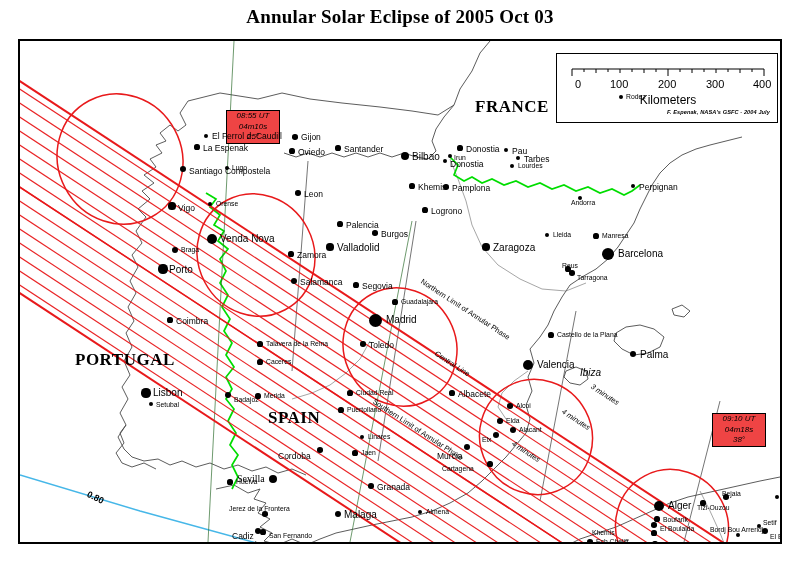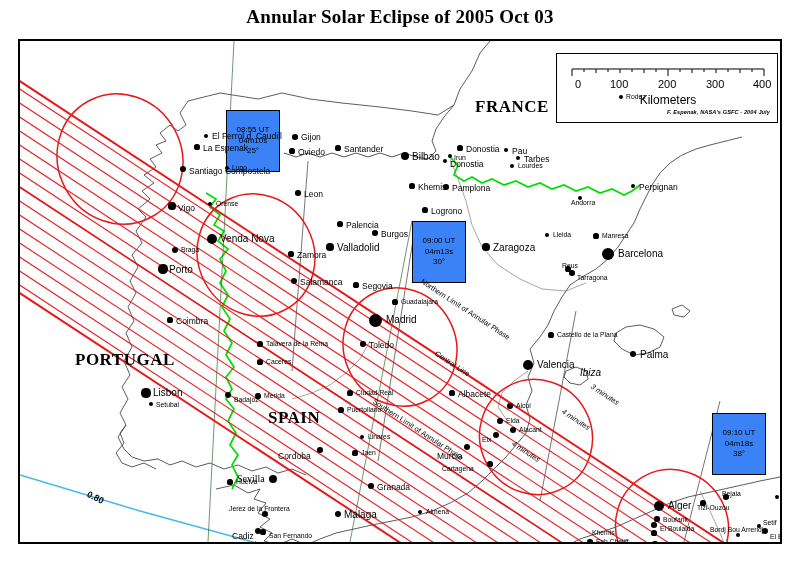--- a/index.html
+++ b/index.html
@@ -23,23 +23,23 @@
   .lbl{position:absolute;white-space:nowrap;line-height:1;}
   .city{font-size:7.5px;color:#000;}
   .city.mid{font-size:10px;}
   .city.sm{font-size:8.5px;}
   .city.tiny{font-size:6.8px;}
   .country{font-family:"Liberation Serif","DejaVu Serif",serif;
            font-weight:bold;letter-spacing:.5px;}
   .dot{position:absolute;background:#000;border-radius:50%;}
 
   
-  .tbox{position:absolute;border:1.2px solid #000;background:#3b82f6;
+  .tbox{position:absolute;border:1.2px solid #000;background:#ef4444;
         text-align:center;font-size:8px;line-height:10.5px;
-        padding:14px 4px;box-sizing:border-box;}
+        padding:0 4px;box-sizing:border-box;font-style:italic;}
 
   
   #scalebox{position:absolute;left:536px;top:12px;width:222px;height:70px;
             border:1.4px solid #000;background:#fff;box-sizing:border-box;}
   #scaleticks{position:absolute;left:14px;top:14px;width:194px;height:9px;}
   #scalenums{position:absolute;left:8px;top:24px;width:206px;height:14px;}
   #scalenums span{position:absolute;font-size:11px;}
   #scaleword{position:absolute;left:0;top:39px;width:222px;text-align:center;
              font-size:12px;}
   #credit{position:absolute;right:7px;top:55px;font-size:5.6px;
@@ -227,25 +227,20 @@
         <span style="left:188px;">400</span>
       </div>
       <div id="scaleword">Kilometers</div>
       <div id="credit">F. Espenak, NASA's GSFC - 2004 July</div>
     </div>
 
     <div class="tbox" style="left:206px;top:69px;width:54px;">
       <div>08:55 UT</div>
       <div>04m10s</div>
       <div>25°</div>
-    </div>
-    <div class="tbox" style="left:392px;top:180px;width:54px;">
-      <div>09:00 UT</div>
-      <div>04m13s</div>
-      <div>30°</div>
     </div>
     <div class="tbox" style="left:692px;top:372px;width:54px;">
       <div>09:10 UT</div>
       <div>04m18s</div>
       <div>38°</div>
     </div>
 
     <div class="rot" style="left:404px;top:236px;transform:rotate(33deg);">Northern Limit of Annular Phase</div>
     <div class="rot it" style="left:418px;top:308px;transform:rotate(33deg);">Central Line</div>
     <div class="rot" style="left:356px;top:356px;transform:rotate(33deg);">Southern Limit of Annular Phase</div>

